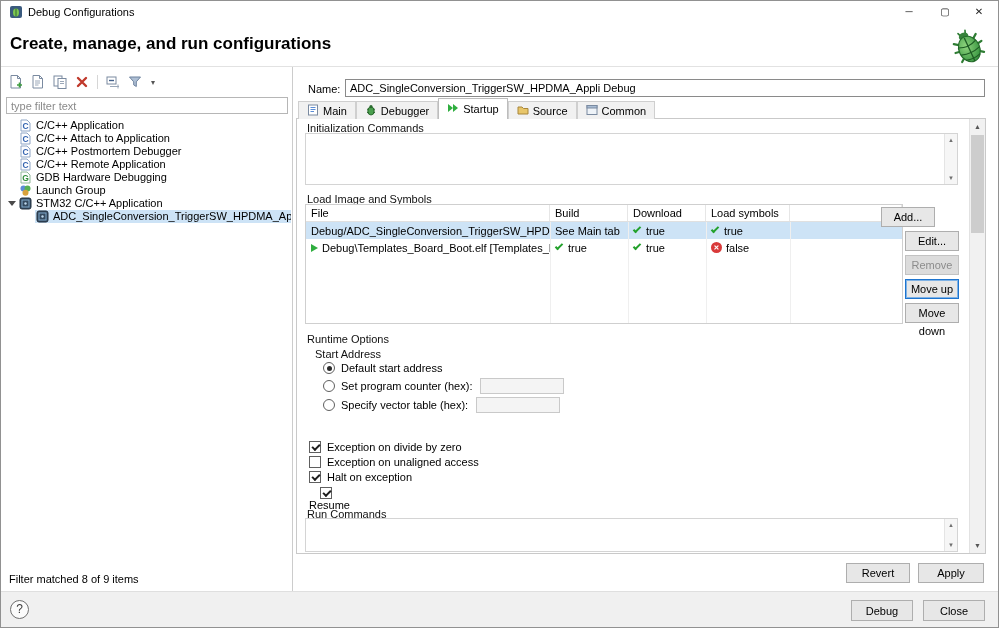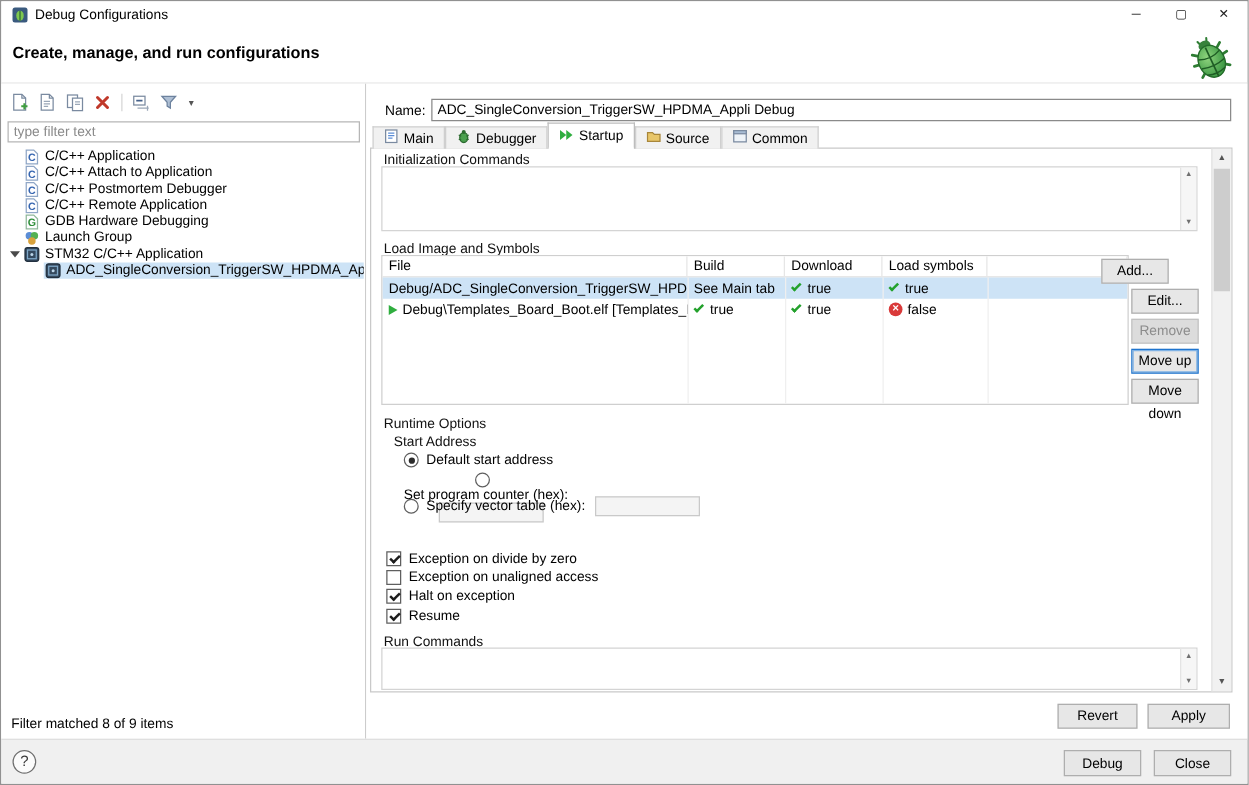--- a/index.html
+++ b/index.html
@@ -11,21 +11,21 @@
   }
   .abs { position:absolute; }
 
   
   .titlebar { position:absolute; top:0; left:0; right:0; height:22px; background:#fff; }
   .title-text { position:absolute; left:27px; top:0; line-height:22px; font-size:11px; }
   .winbtn { position:absolute; top:0; width:34px; height:22px; text-align:center; line-height:22px; font-size:10px; color:#222; cursor:default; }
 
   
   .header { position:absolute; top:22px; left:0; right:0; height:44px; background:#fff; border-bottom:1px solid #e2e2e2; }
-  .header-title { position:absolute; left:9px; top:11px; font-weight:bold; font-size:13px; }
+  .header-title { position:absolute; left:9px; top:11px; font-weight:bold; font-size:17px; }
   .bug-wrap { position:absolute; right:8px; top:1px; }
 
   
   .body { position:absolute; top:66px; left:0; right:0; bottom:36px; background:#fff; }
   .left-panel { position:absolute; top:0; left:0; bottom:0; width:292px; border-right:1px solid #cccccc; background:#fff; }
   .right-panel { position:absolute; top:0; left:292px; right:0; bottom:0; background:#fff; }
 
   
   .toolbar { position:absolute; top:5px; left:6px; height:20px; display:flex; align-items:center; gap:4px; }
   .tbi { width:18px; height:18px; display:inline-flex; align-items:center; justify-content:center; }
@@ -396,21 +396,21 @@
         <button class="btn focused" style="left:608px; top:160px;">Move up</button>
         <button class="btn" style="left:608px; top:184px;">Move down</button>
 
         <div class="group-label" style="left:10px; top:214px;">Runtime Options</div>
         <div class="group-label" style="left:18px; top:229px;">Start Address</div>
 
         <div class="opt-row" style="left:26px; top:243px;">
           <span class="radio on"></span>
           <span>Default start address</span>
         </div>
-        <div class="opt-row" style="left:26px; top:259px;flex-direction:column;">
+        <div class="opt-row" style="left:26px; top:259px;">
           <span class="radio"></span>
           <span>Set program counter (hex):</span>
           <input class="hex-field" type="text" disabled="" style="">
         </div>
         <div class="opt-row" style="left:26px; top:278px;">
           <span class="radio"></span>
           <span>Specify vector table (hex):</span>
           <input class="hex-field" type="text" disabled="" style="">
         </div>
 
@@ -419,21 +419,21 @@
           <span>Exception on divide by zero</span>
         </div>
         <div class="opt-row" style="left:12px; top:337px;">
           <span class="cbx"></span>
           <span>Exception on unaligned access</span>
         </div>
         <div class="opt-row" style="left:12px; top:352px;">
           <span class="cbx on"></span>
           <span>Halt on exception</span>
         </div>
-        <div class="opt-row" style="left:12px; top:368px;">
+        <div class="opt-row" style="left:12px; top:368px;flex-direction:column;">
           <span class="cbx on"></span>
           <span>Resume</span>
         </div>
 
         <div class="group-label" style="left:10px; top:389px;">Run Commands</div>
         <div class="textarea" style="left:8px; top:399px; width:653px; height:34px;">
           <div class="ta-scroll">
             <div class="ta-arrow" style="top:0;">▲</div>
             <div class="ta-arrow" style="bottom:0;">▼</div>
           </div>

